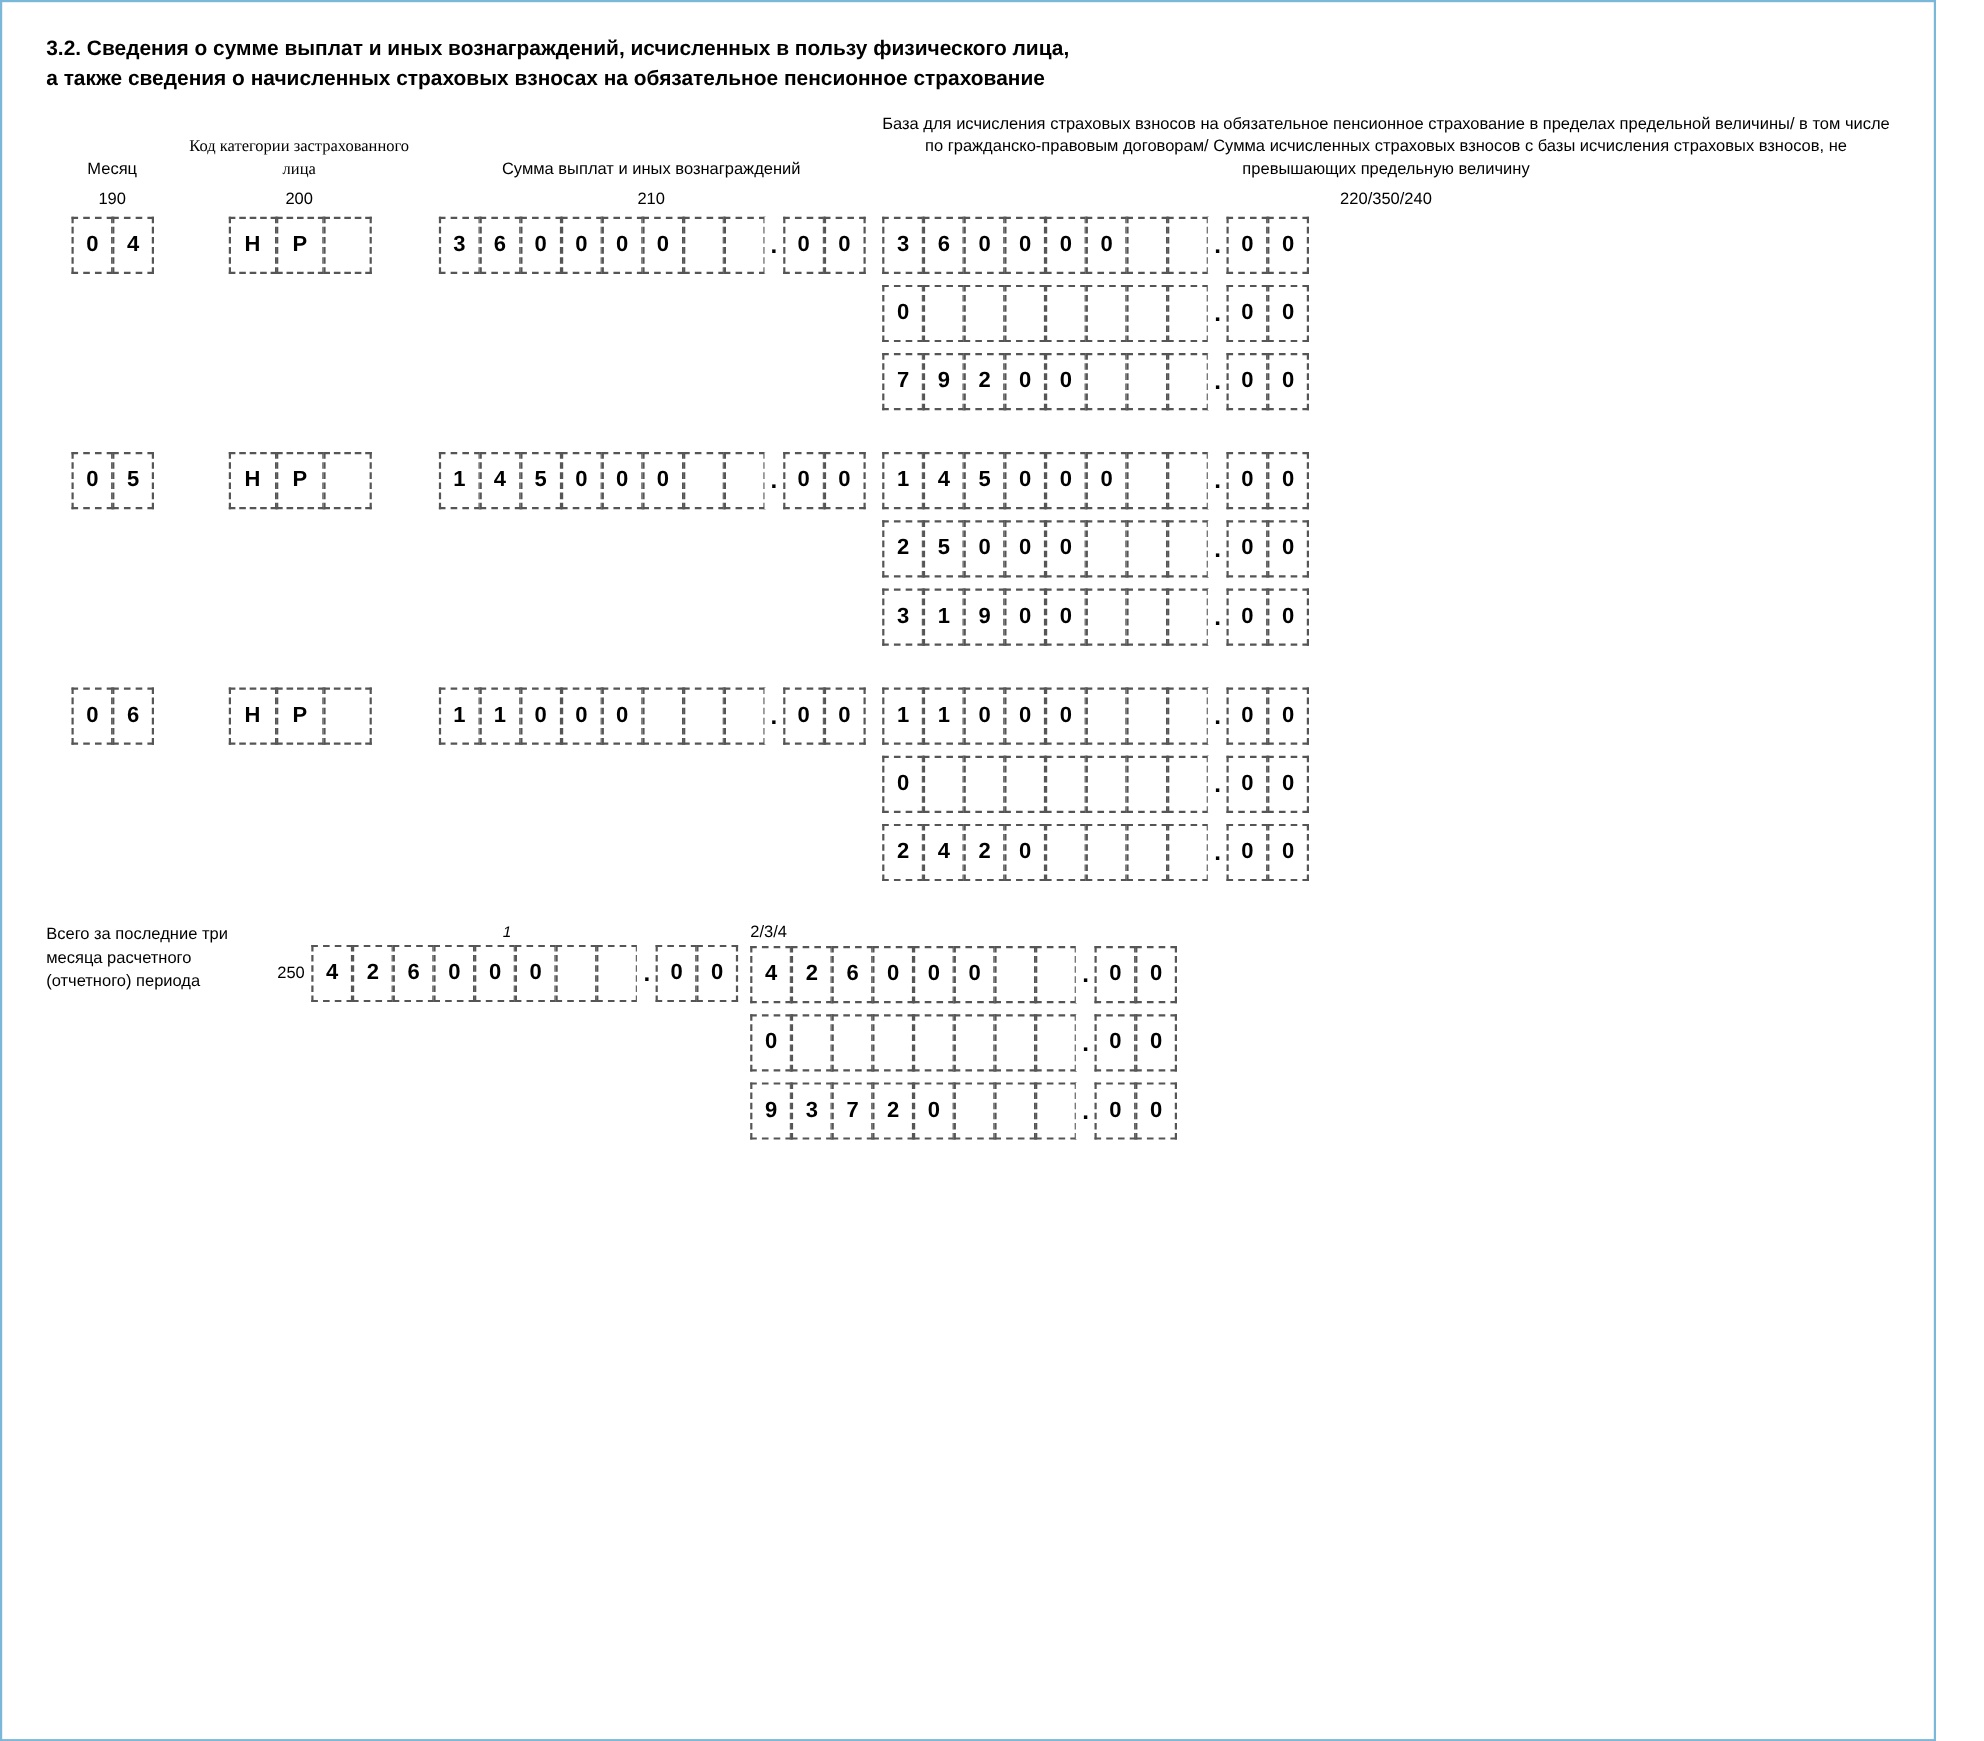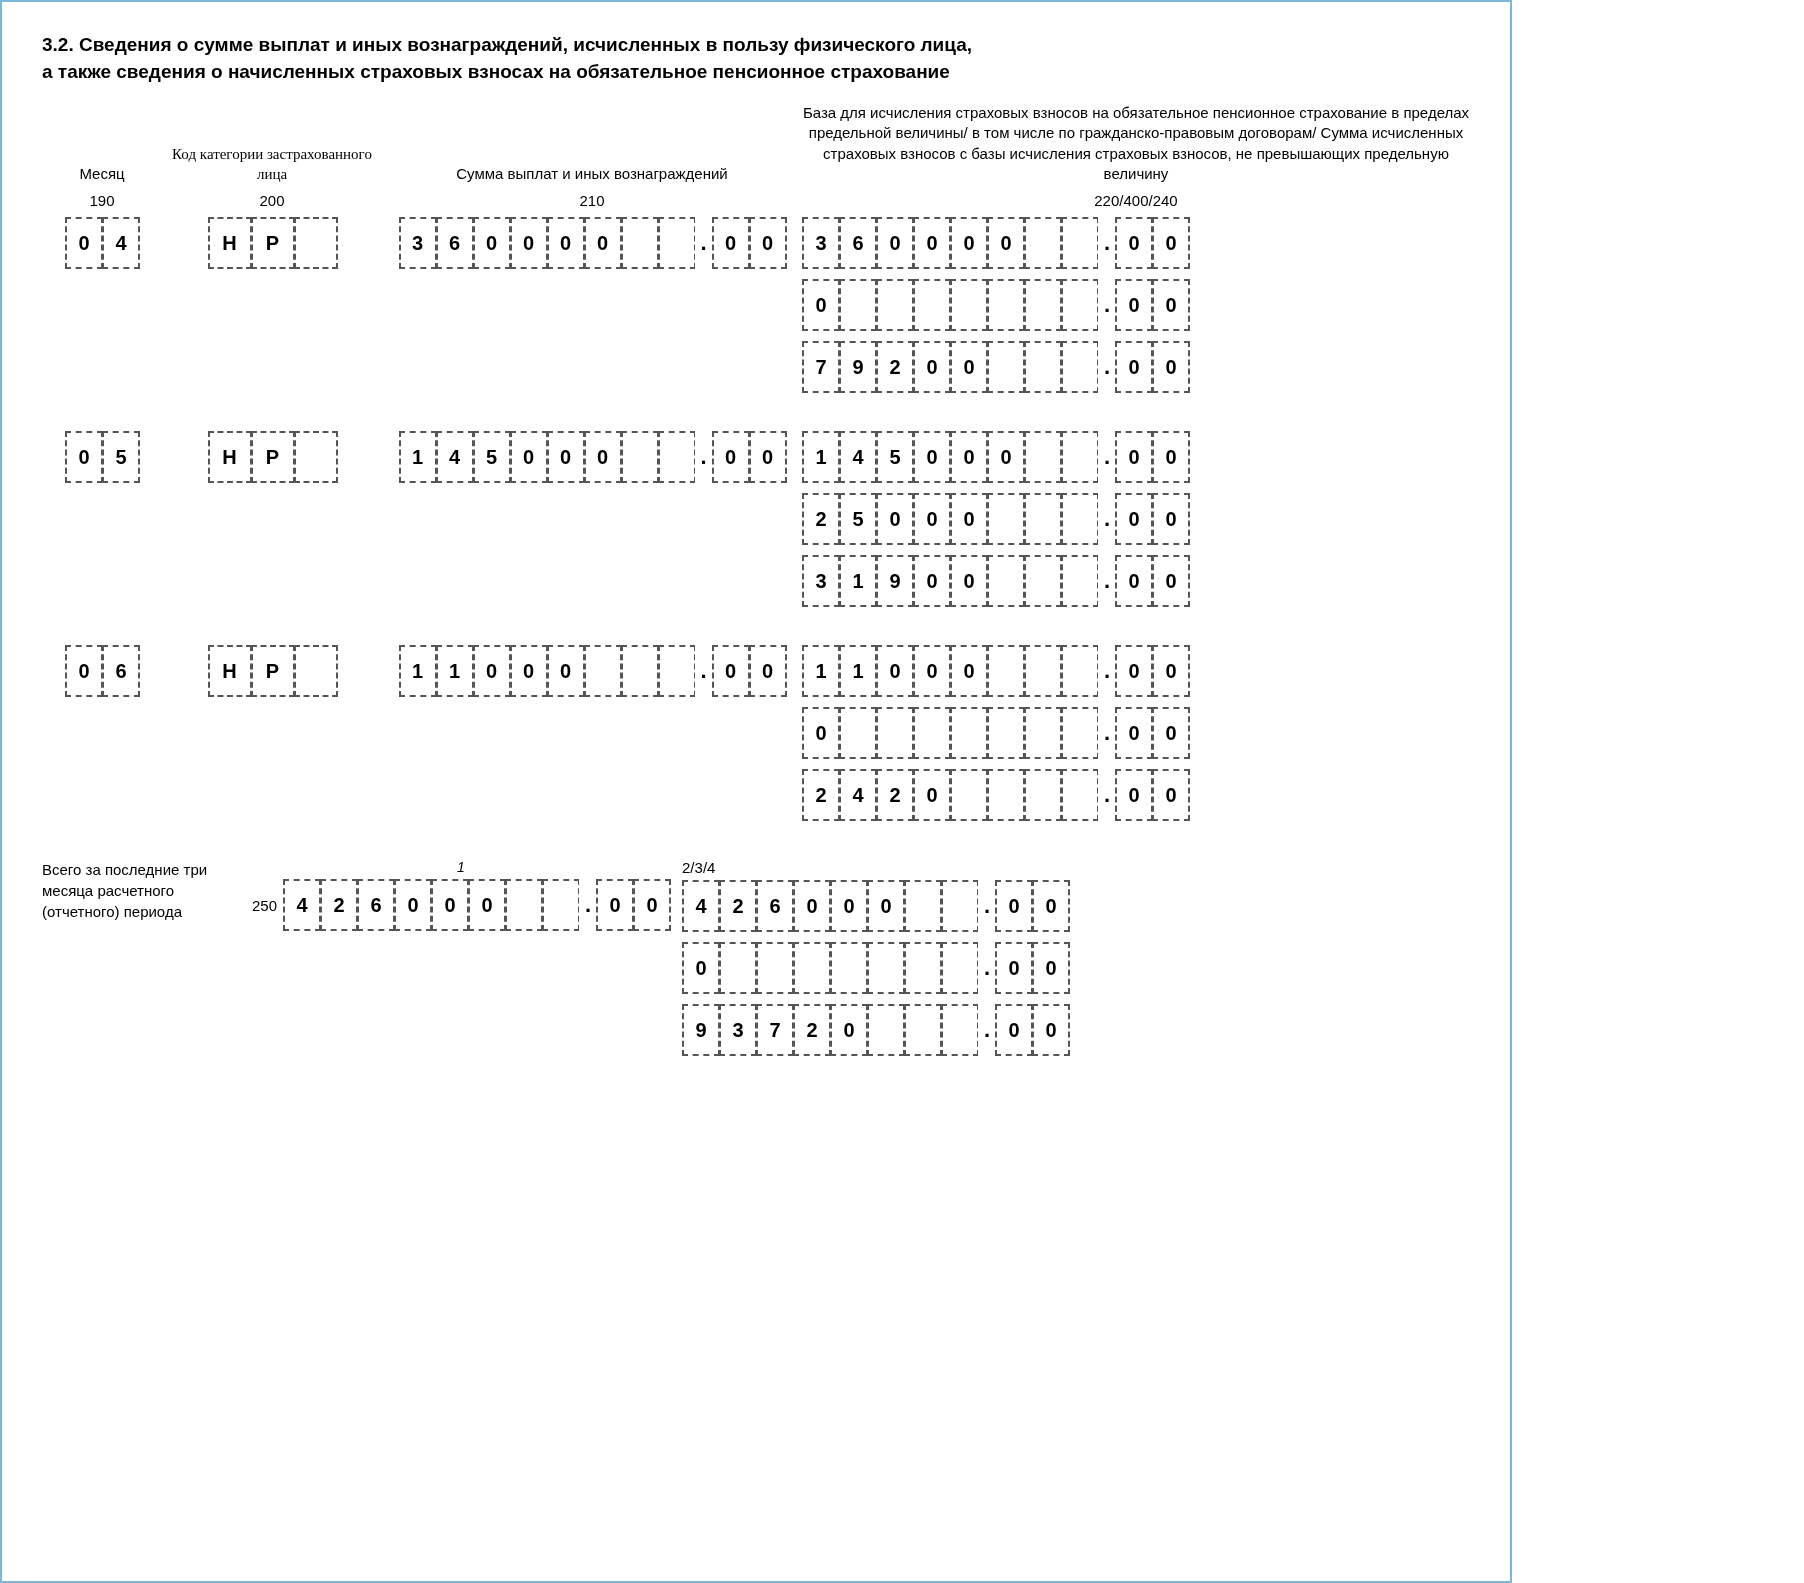--- a/index.html
+++ b/index.html
@@ -4,21 +4,21 @@
   <style>
     * { box-sizing: border-box; margin: 0; padding: 0; }
     body {
       font-family: Arial, sans-serif;
       background: #fff;
       padding: 0;
       width: 1804px;
       min-height: 1583px;
     }
     .page {
-      width: 1512px;
+      width: 1760px;
       min-height: 1583px;
       background: #fff;
       border: 2px solid #7ab7d8;
       padding: 30px 40px;
     }
     .section-title {
       font-size: 19px;
       font-weight: bold;
       margin-bottom: 18px;
       line-height: 1.4;
@@ -174,21 +174,21 @@
     <div class="col-area-month">
       <div class="field-num">190</div>
     </div>
     <div class="col-area-code">
       <div class="field-num">200</div>
     </div>
     <div class="col-area-sum">
       <div class="field-num">210</div>
     </div>
     <div class="col-area-base" style="align-items:center;">
-      <div class="field-num">220/400/240</div>
+      <div class="field-num">220/350/240</div>
     </div>
   </div>
 
   <div class="row-group">
     <div class="col-area-month">
       <div class="cell-group">
         <div class="cell-box">0</div>
         <div class="cell-box">4</div>
       </div>
     </div>

